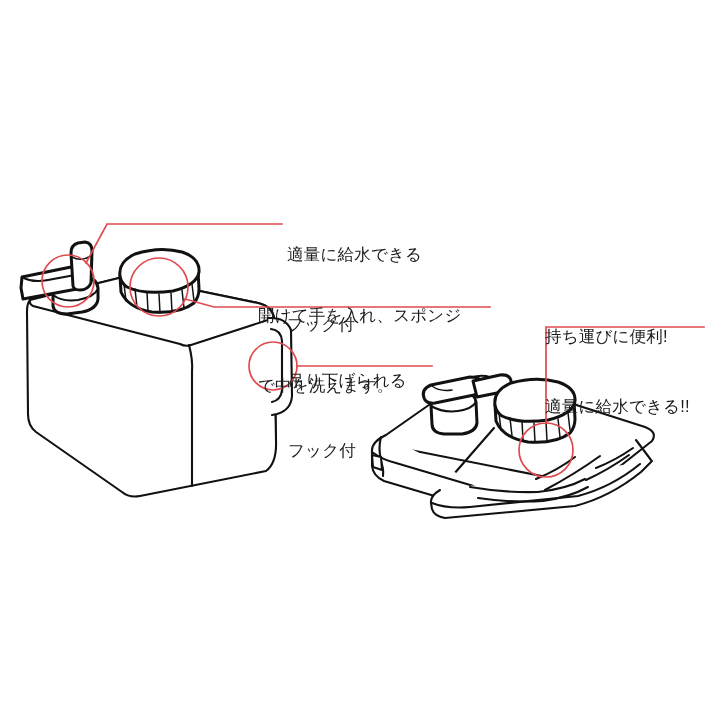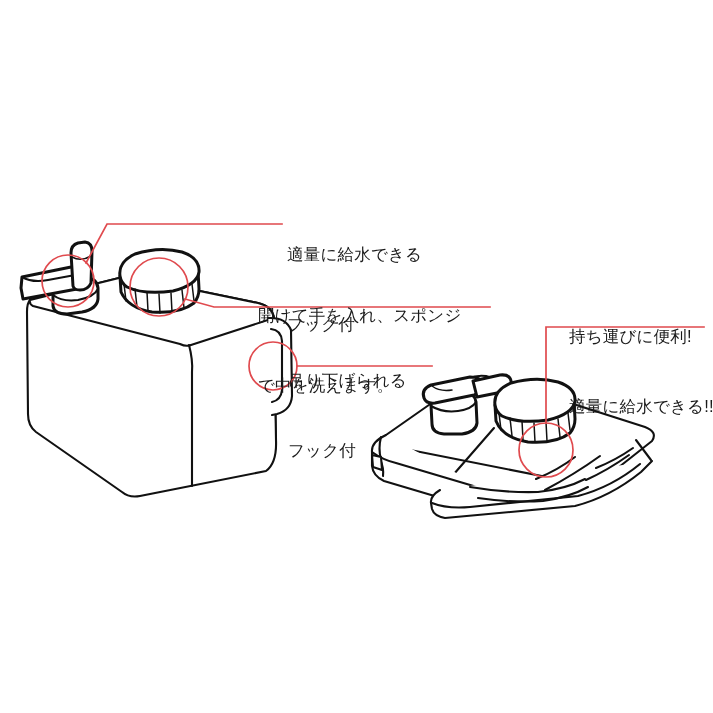--- a/index.html
+++ b/index.html
@@ -30,21 +30,21 @@
     line-height: 1.42;
     letter-spacing: 0.2px;
     white-space: pre;
     font-weight: 500;
     text-rendering: optimizeLegibility;
   }
   .callout .ln { display: block; }
   #cal-cock   { left: 287px; top: 196px; }
   #cal-wash   { left: 258px; top: 257px; }
   #cal-hook   { left: 288px; top: 322px; }
-  #cal-fold   { left: 545px; top: 278px; padding-left: 24px; }
+  #cal-fold   { left: 545px; top: 278px; }
 </style>
 </head>
 <body>
 
 <div id="stage">
 
   <svg id="artboard" viewBox="0 0 713 713" xmlns="http://www.w3.org/2000/svg">
 
     <defs>
       <style>

